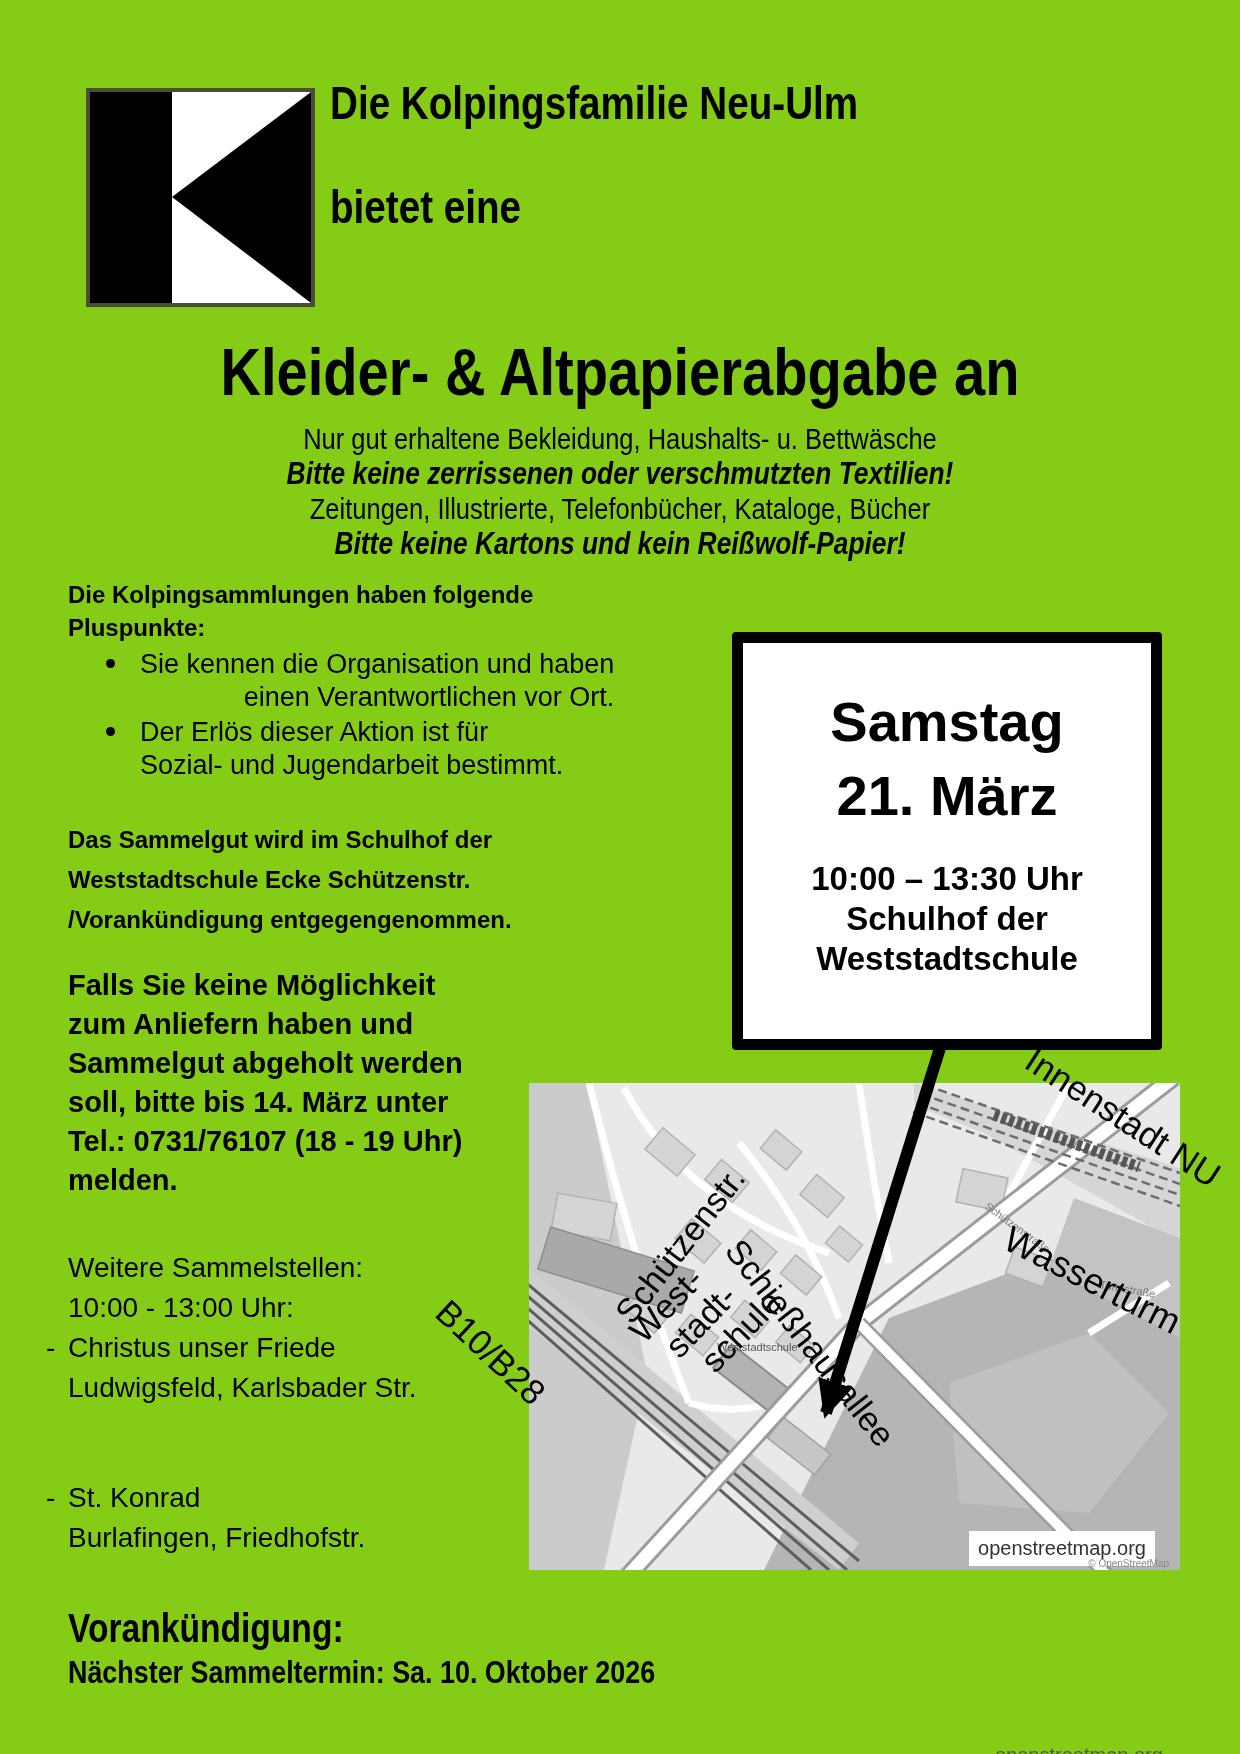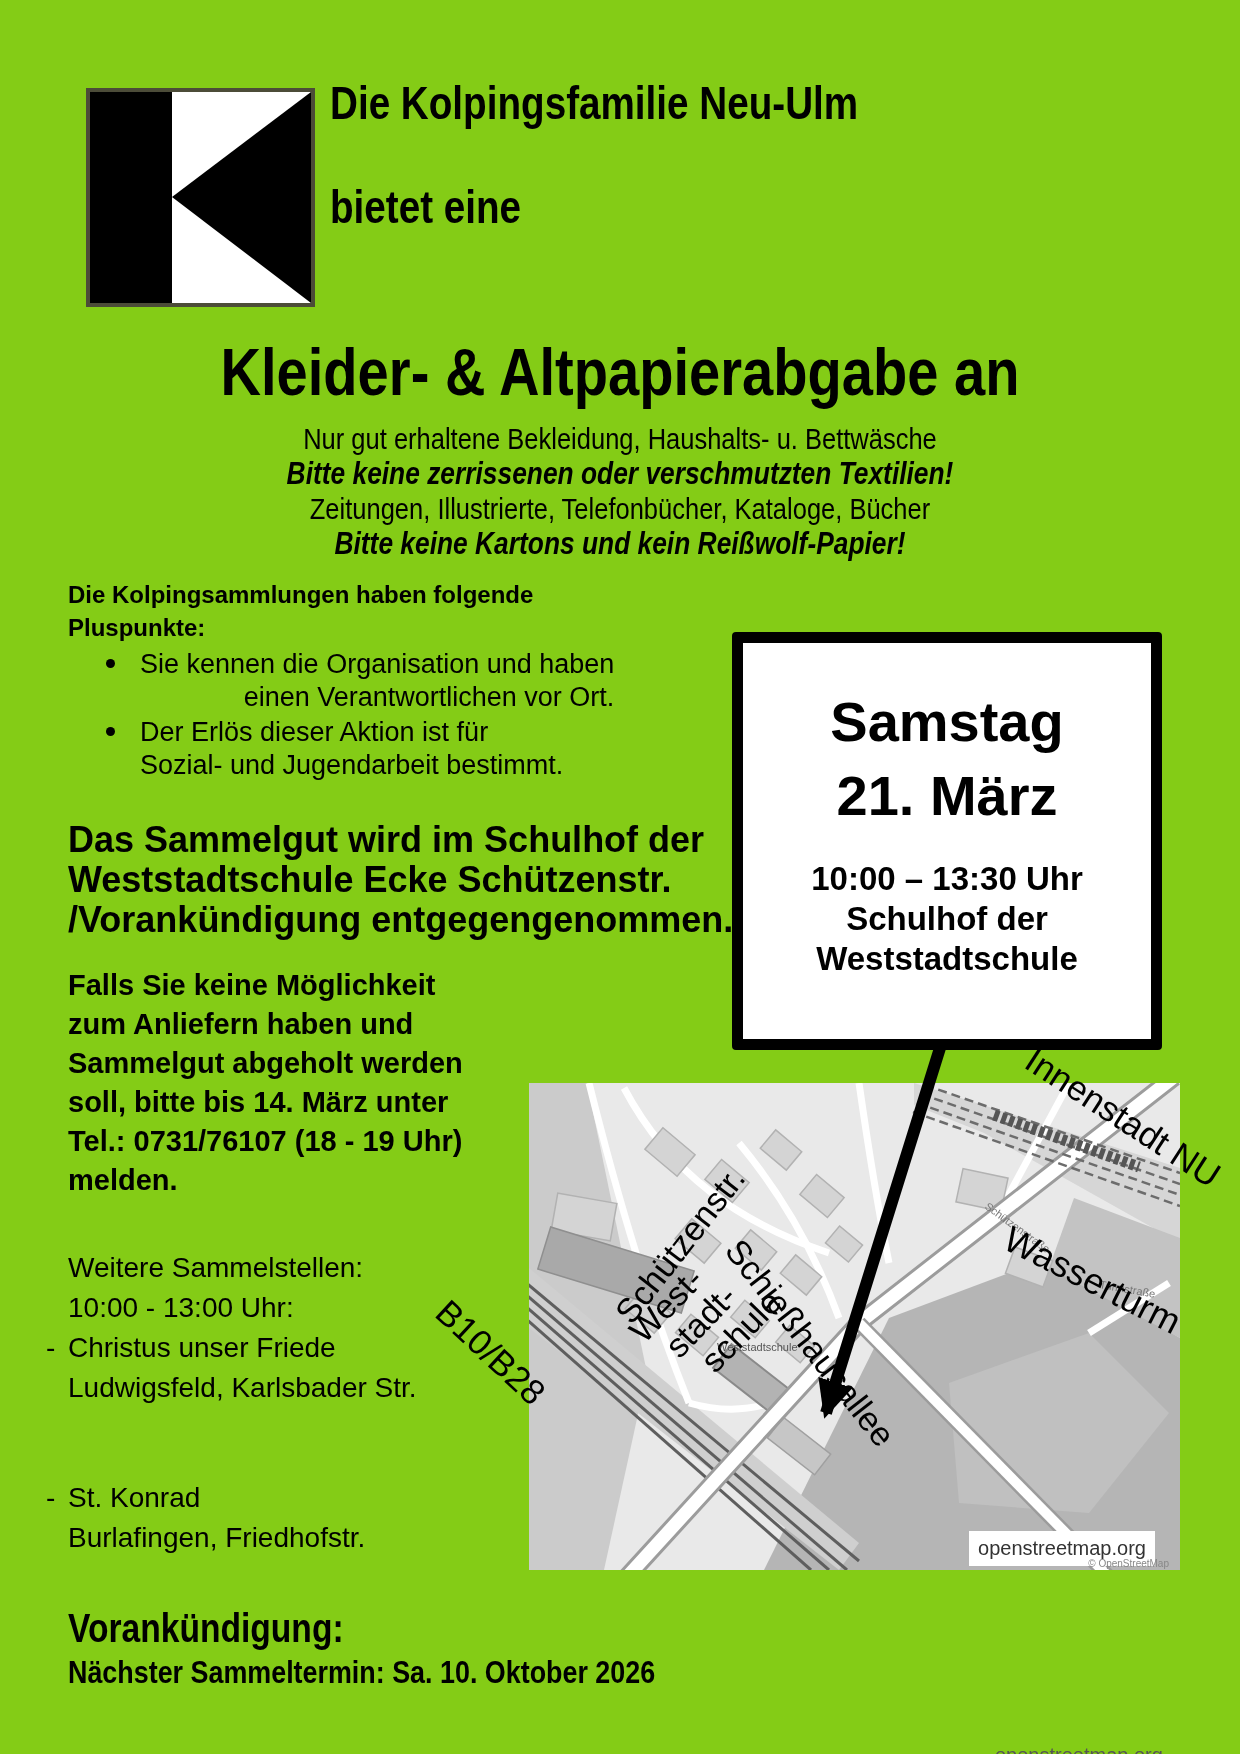--- a/index.html
+++ b/index.html
@@ -21,21 +21,21 @@
   .intro1{top:456px;font-size:31px;}
   .intro2{top:492px;font-size:30px;}
   .intro3{top:526px;font-size:31px;}
   
   .lc{left:68px;white-space:nowrap;}
   .plus-head{font-size:24px;font-weight:bold;line-height:33px;}
   .bullet-row{font-size:27px;line-height:33px;}
   .bullet-dot{position:absolute;left:38px;top:11px;width:9px;height:9px;border-radius:50%;background:#000;}
   .bullet-text{padding-left:72px;}
   .bullet-cont{padding-left:72px;}
-  .dropoff{font-size:36px;font-weight:bold;line-height:40px;}
+  .dropoff{font-size:24px;font-weight:bold;line-height:40px;}
   .pickup{font-size:29px;font-weight:bold;line-height:39px;}
   .stations{font-size:28px;line-height:40px;}
   .entry-dash{position:absolute;left:-22px;}
   .announce-h{font-size:40px;font-weight:bold;}
   .announce-t{font-size:32px;font-weight:bold;}
   
   #event-box{left:732px;top:632px;width:430px;height:418px;border:11px solid #000;border-radius:4px;background:#fff;box-sizing:border-box;
              display:flex;flex-direction:column;align-items:center;text-align:center;}
   .ev-big{font-size:56px;font-weight:bold;line-height:74px;}
   .ev-small{font-size:33px;font-weight:bold;line-height:40px;}

